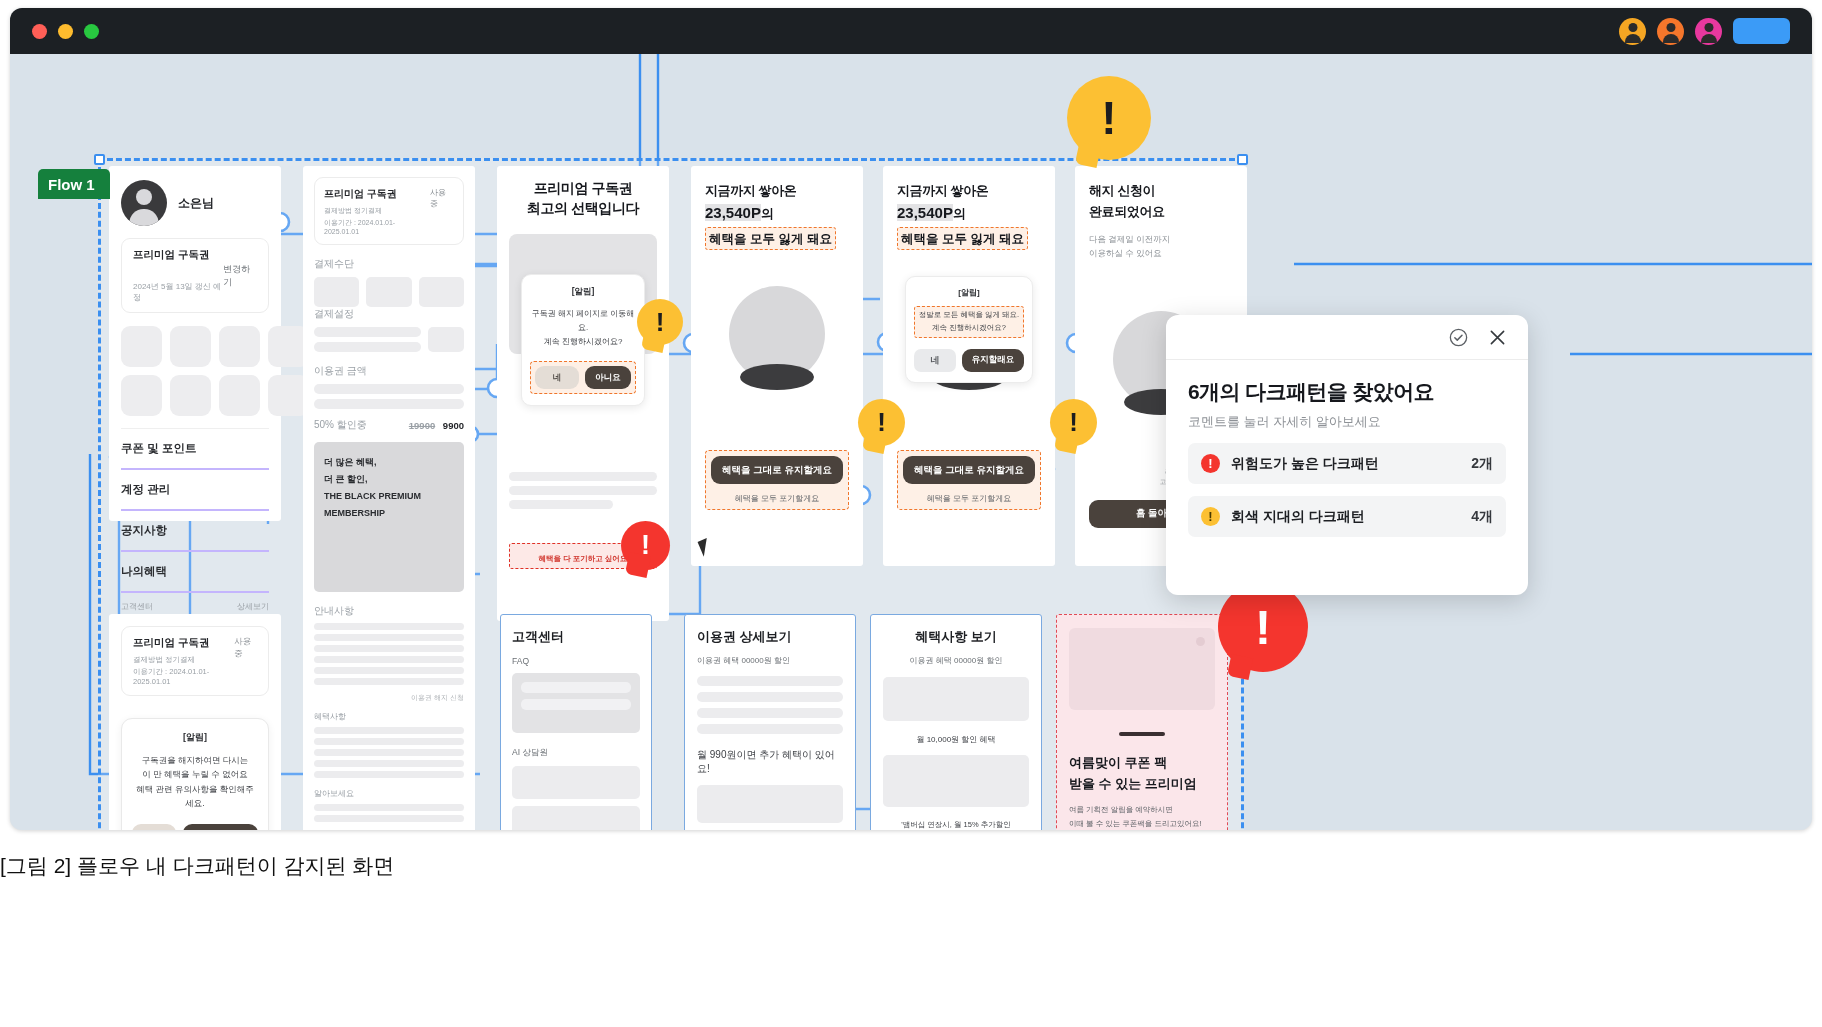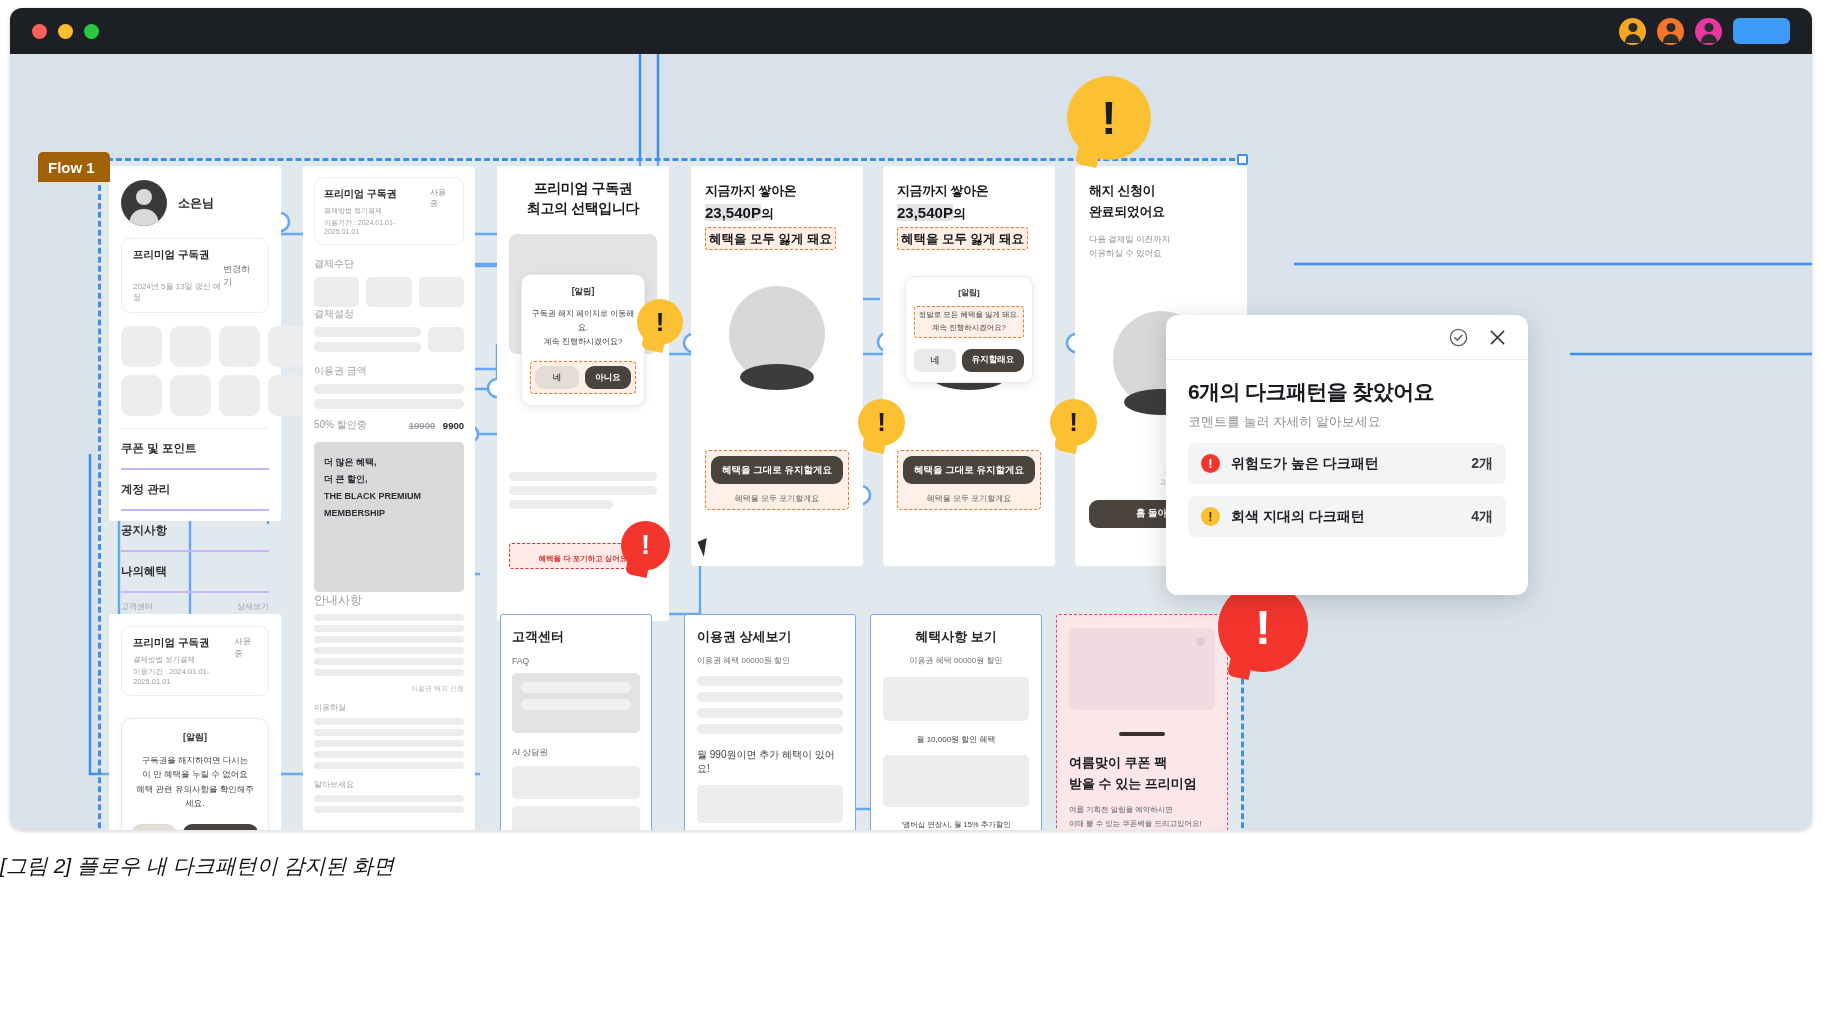--- a/index.html
+++ b/index.html
@@ -33,22 +33,22 @@
     position:absolute; left:0; top:46px; width:100%; height:776px;
     background:#d9e2ea; overflow:hidden;
   }
 
   
   .flow-box{
     position:absolute; left:88px; top:104px; width:1146px; height:760px;
     border:3px dashed #3b8ff0; background:rgba(255,255,255,0.22);
   }
   .flow-tag{
-    position:absolute; left:28px; top:98px; width:72px; height:30px;
-    background:#a16207; color:#fff; border-radius:5px 5px 0 0;
+    position:absolute; left:28px; top:115px; width:72px; height:30px;
+    background:#15803d; color:#fff; border-radius:5px 5px 0 0;
     font-size:15px; font-weight:700; display:flex; align-items:center; padding-left:10px;
     z-index:6;
   }
   .sel-handle{ position:absolute; width:11px; height:11px; background:#fff; border:2px solid #3b8ff0; border-radius:2px; }
 
   
   .screen{ position:absolute; background:#fff; border-radius:3px; }
   .screen.border{ border:1px solid #7aa9e0; }
 
   .lbl{ font-size:10px; color:#9aa0a6; }
@@ -84,21 +84,21 @@
   .m-title{ font-size:21px; font-weight:800; color:#16181d; letter-spacing:-.6px; }
   .m-sub{ font-size:13px; color:#8d9196; margin-top:7px; }
   .m-row{ margin-top:12px; height:41px; background:#f3f4f5; border-radius:7px;
     display:flex; align-items:center; padding:0 13px; }
   .m-dot{ width:19px; height:19px; border-radius:50%; color:#fff; font-size:13px; font-weight:800;
     display:flex; align-items:center; justify-content:center; flex:0 0 auto; }
   .m-dot.red{ background:#f4352e; } .m-dot.yel{ background:#fcc033; color:#4a3a00; }
   .m-lab{ margin-left:11px; font-size:14px; font-weight:700; color:#1d1f23; }
   .m-cnt{ margin-left:auto; font-size:14px; font-weight:600; color:#35383d; }
 
-  .caption{ position:absolute; left:0; top:852px; font-size:21px; color:#101010;font-style:italic; }
+  .caption{ position:absolute; left:0; top:852px; font-size:21px; color:#101010; }
 
   .cursor{ position:absolute; left:690px; top:484px; width:0; height:0; z-index:40;
     border-left:10px solid #2b2b2b; border-top:0 solid transparent;
     border-right:7px solid transparent; border-bottom:16px solid transparent;
     transform:rotate(-23deg); }
 
   .avatar-big{ width:46px; height:46px; border-radius:50%; background:#3a3a3c; position:relative; overflow:hidden; }
   .avatar-big::before{ content:""; position:absolute; left:50%; top:9px; transform:translateX(-50%);
     width:16px; height:16px; border-radius:50%; background:#d9d9dc; }
   .avatar-big::after{ content:""; position:absolute; left:50%; bottom:0; transform:translateX(-50%);
@@ -277,29 +277,29 @@
         <span style="margin-left:auto;font-size:9.5px;font-weight:700;color:#24262a">
           <span style="text-decoration:line-through;color:#9aa0a6">19900</span>
           <span style="margin-left:5px">9900</span>
         </span>
       </div>
       <div style="margin-top:10px;background:#d9d9db;border-radius:5px;height:150px;padding:12px 10px;">
         <div style="font-size:9px;font-weight:700;color:#2a2c30;line-height:1.9">더 많은 혜택,</div>
         <div style="font-size:9px;font-weight:700;color:#2a2c30;line-height:1.9">더 큰 할인,</div>
         <div style="font-size:9px;font-weight:700;color:#2a2c30;line-height:1.9">THE BLACK PREMIUM MEMBERSHIP</div>
       </div>
-      <div class="lbl" style="margin-top:0;font-size:12px">안내사항</div>
+      <div class="lbl" style="margin-top:12px;font-size:10px">안내사항</div>
       <div class="ph" style="height:7px;margin-top:5px"></div>
         <div class="ph" style="height:7px;margin-top:4px"></div>
       <div class="ph" style="height:7px;margin-top:4px"></div>
         <div class="ph" style="height:7px;margin-top:4px"></div>
       <div class="ph" style="height:7px;margin-top:4px"></div>
         <div class="ph" style="height:7px;margin-top:4px"></div>
       <div style="text-align:right;font-size:7px;color:#b0b4b8;margin-top:8px">이용권 해지 신청</div>
-      <div class="lbl" style="margin-top:8px;font-size:8px">이용하실</div>
+      <div class="lbl" style="margin-top:8px;font-size:8px">혜택사항</div>
       <div class="ph" style="height:7px;margin-top:5px"></div>
         <div class="ph" style="height:7px;margin-top:4px"></div>
       <div class="ph" style="height:7px;margin-top:4px"></div>
         <div class="ph" style="height:7px;margin-top:4px"></div>
       <div class="ph" style="height:7px;margin-top:4px"></div>
       <div class="lbl" style="margin-top:10px;font-size:8px">알아보세요</div>
       <div class="ph" style="height:7px;margin-top:5px"></div>
         <div class="ph" style="height:7px;margin-top:4px"></div>
 
     </div>

